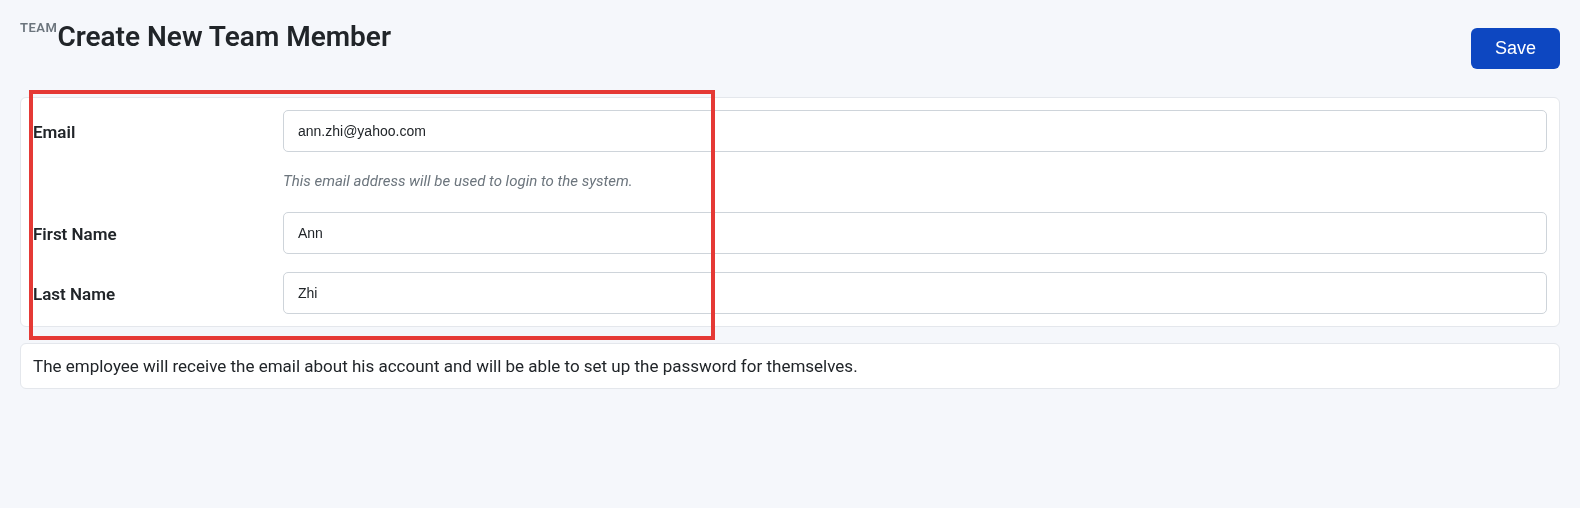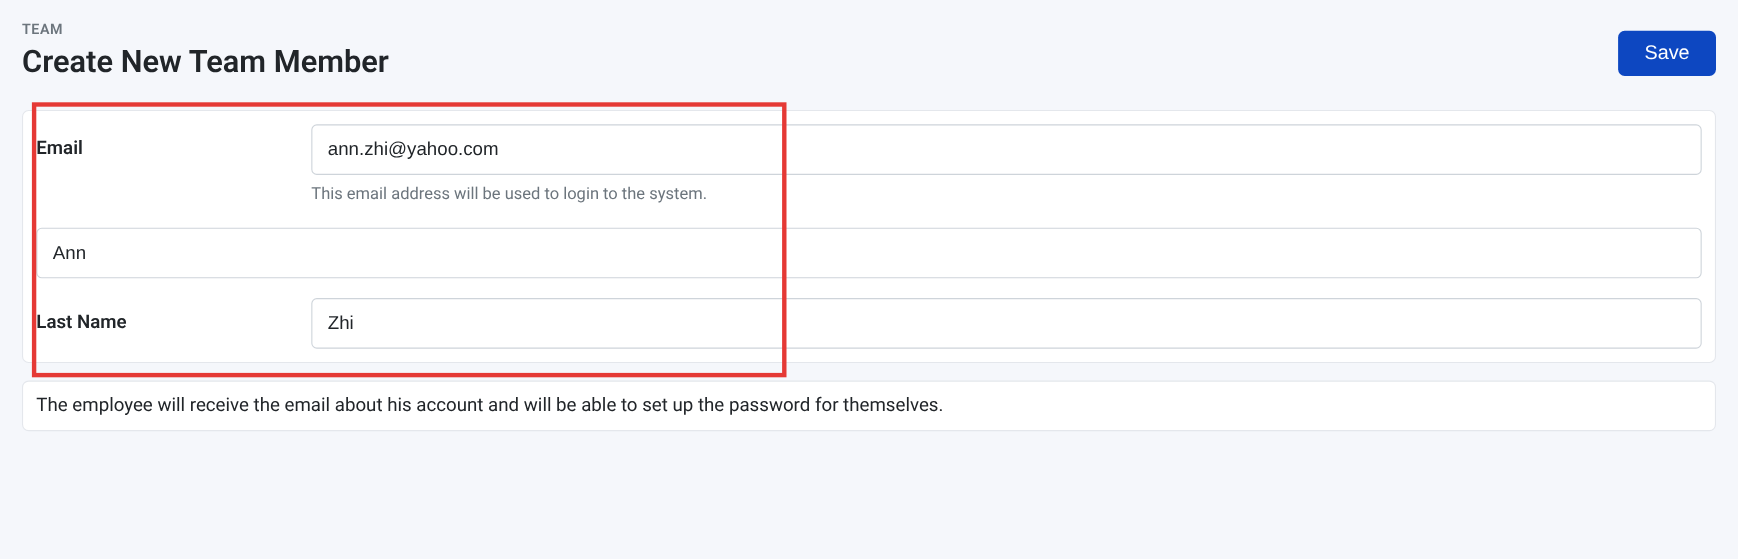--- a/index.html
+++ b/index.html
@@ -15,21 +15,21 @@
       width: 1580px;
     }
     .header {
       display: flex;
       justify-content: space-between;
       align-items: flex-start;
       margin-bottom: 28px;
     }
     .header-left {
       display: flex;
-      flex-direction: column;
+      flex-direction: row;
     }
     .breadcrumb {
       font-size: 13px;
       font-weight: 600;
       color: #6c757d;
       letter-spacing: 0.5px;
       margin-bottom: 4px;
     }
     .page-title {
       font-size: 28px;
@@ -81,32 +81,33 @@
       font-weight: 600;
       color: #212529;
       padding-top: 12px;
     }
     .form-input-wrap {
       flex: 1;
     }
     .form-input {
       width: 100%;
       padding: 12px 14px;
-      font-size: 17px;
+      font-size: 14px;
       color: #212529;
       border: 1px solid #ced4da;
       border-radius: 5px;
       background: #ffffff;
       outline: none;
     }
     .help-text {
       font-size: 15px;
       color: #6c757d;
-      margin-top: 8px;
+      margin-top: 20px;
       margin-bottom: 14px;
+      font-style: italic;
     }
     .info-text {
       font-size: 17px;
       color: #212529;
     }
     .highlight-box {
       position: absolute;
       border: 4px solid #e53935;
       pointer-events: none;
     }
@@ -129,20 +130,21 @@
 
   <div class="form-row">
     <div class="form-label">Email</div>
     <div class="form-input-wrap">
       <input type="text" class="form-input" value="ann.zhi@yahoo.com" style="">
       <div class="help-text">This email address will be used to login to the system.</div>
     </div>
   </div>
 
   <div class="form-row">
+    <div class="form-label">First Name</div>
     <div class="form-input-wrap">
       <input type="text" class="form-input" value="Ann" style="">
     </div>
   </div>
 
   <div class="form-row" style="margin-top:18px;">
     <div class="form-label">Last Name</div>
     <div class="form-input-wrap">
       <input type="text" class="form-input" value="Zhi" style="">
     </div>

